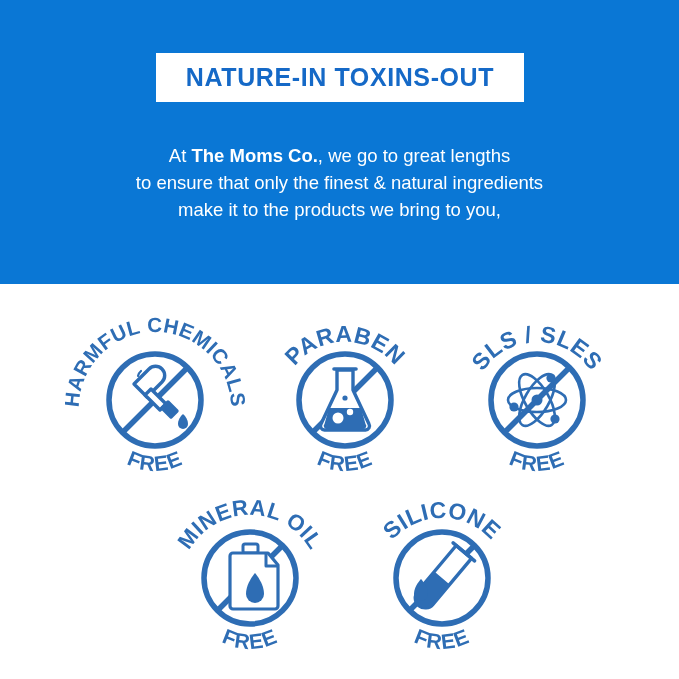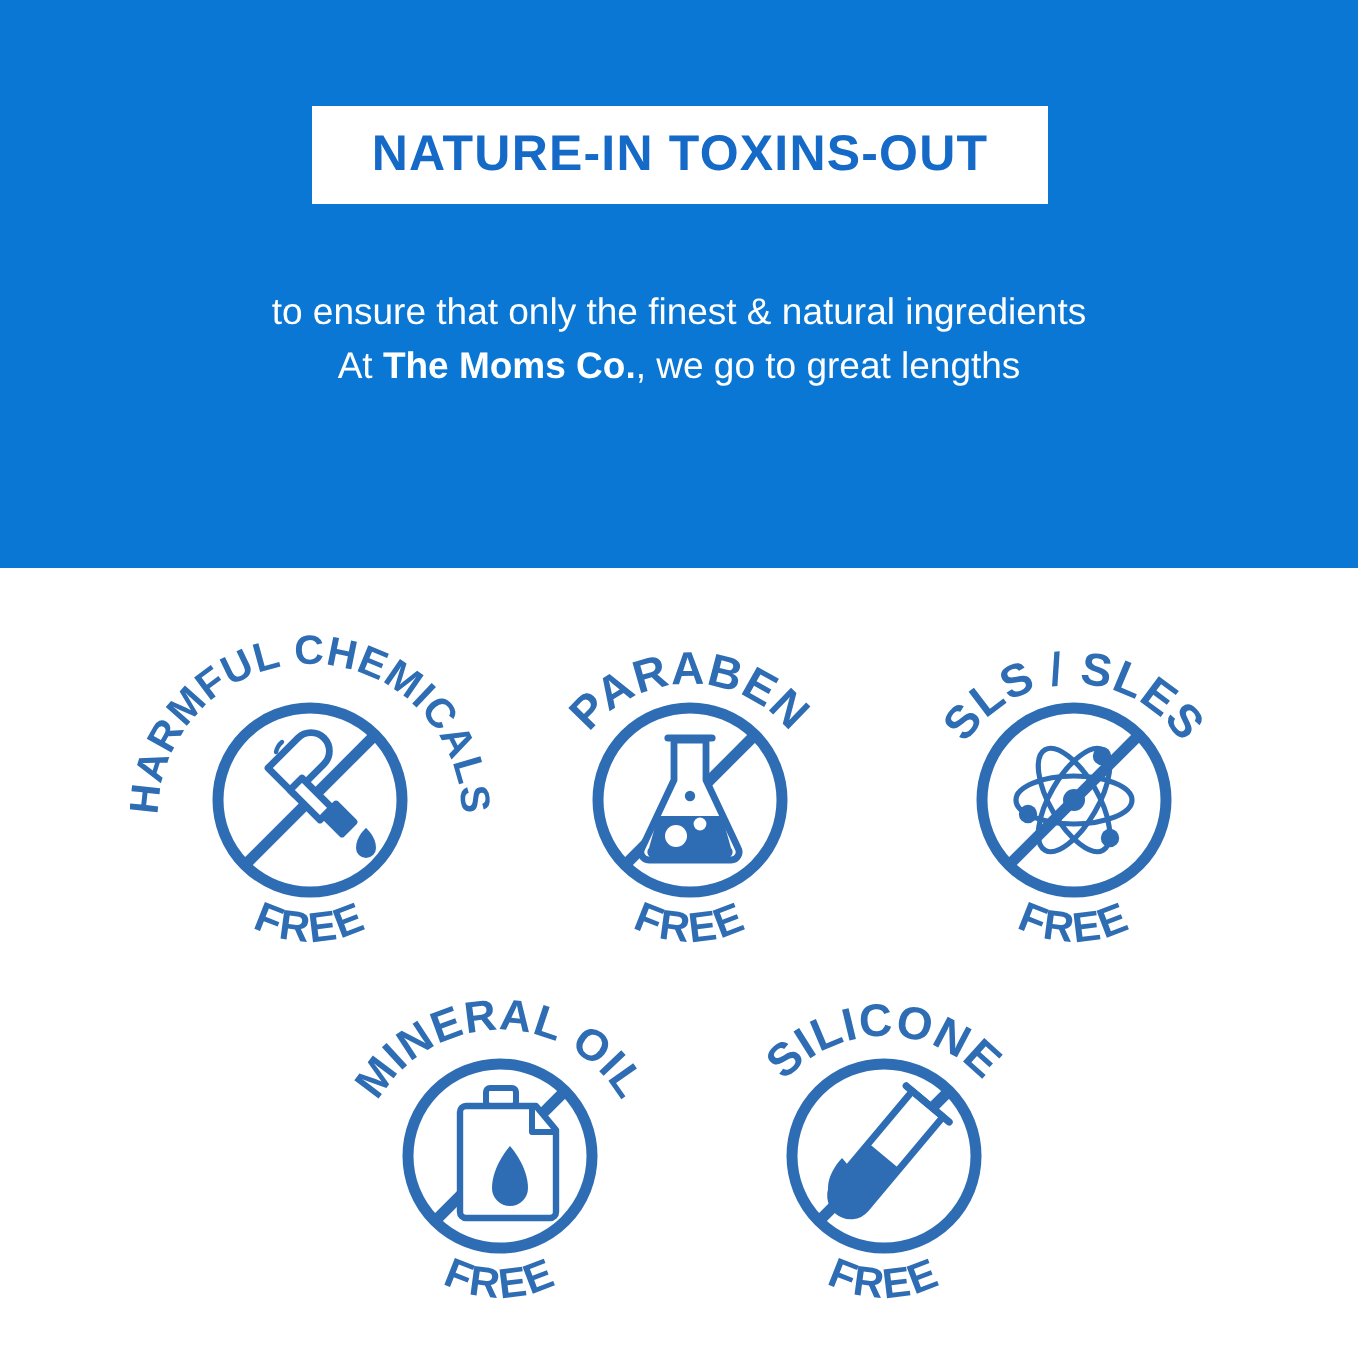--- a/index.html
+++ b/index.html
@@ -102,22 +102,23 @@
 
 <div id="page">
 
   <div class="hero">
 
     <div class="title-banner">
       <span class="title-text">NATURE-IN TOXINS-OUT</span>
     </div>
 
     <div class="hero-paragraph">
+      <div><span>At </span><span class="bold">The Moms Co.</span><span>, we go to great lengths</span></div>
       <div>to ensure that only the finest &amp; natural ingredients</div>
-      <div><span>At </span><span class="bold">The Moms Co.</span><span>, we go to great lengths</span></div>
+      <div>make it to the products we bring to you,</div>
     </div>
   </div>
 
   <div class="badges">
 
     <div class="badge badge-row1 b1">
       <svg viewBox="0 0 180 180" xmlns="http://www.w3.org/2000/svg">
         <defs>
           <path id="arcTop1" d="M 14,100 A 76,76 0 0 1 166,100" fill="none"></path>
           <path id="arcBot1" d="M 42,140 A 62,62 0 0 0 138,140" fill="none"></path>

